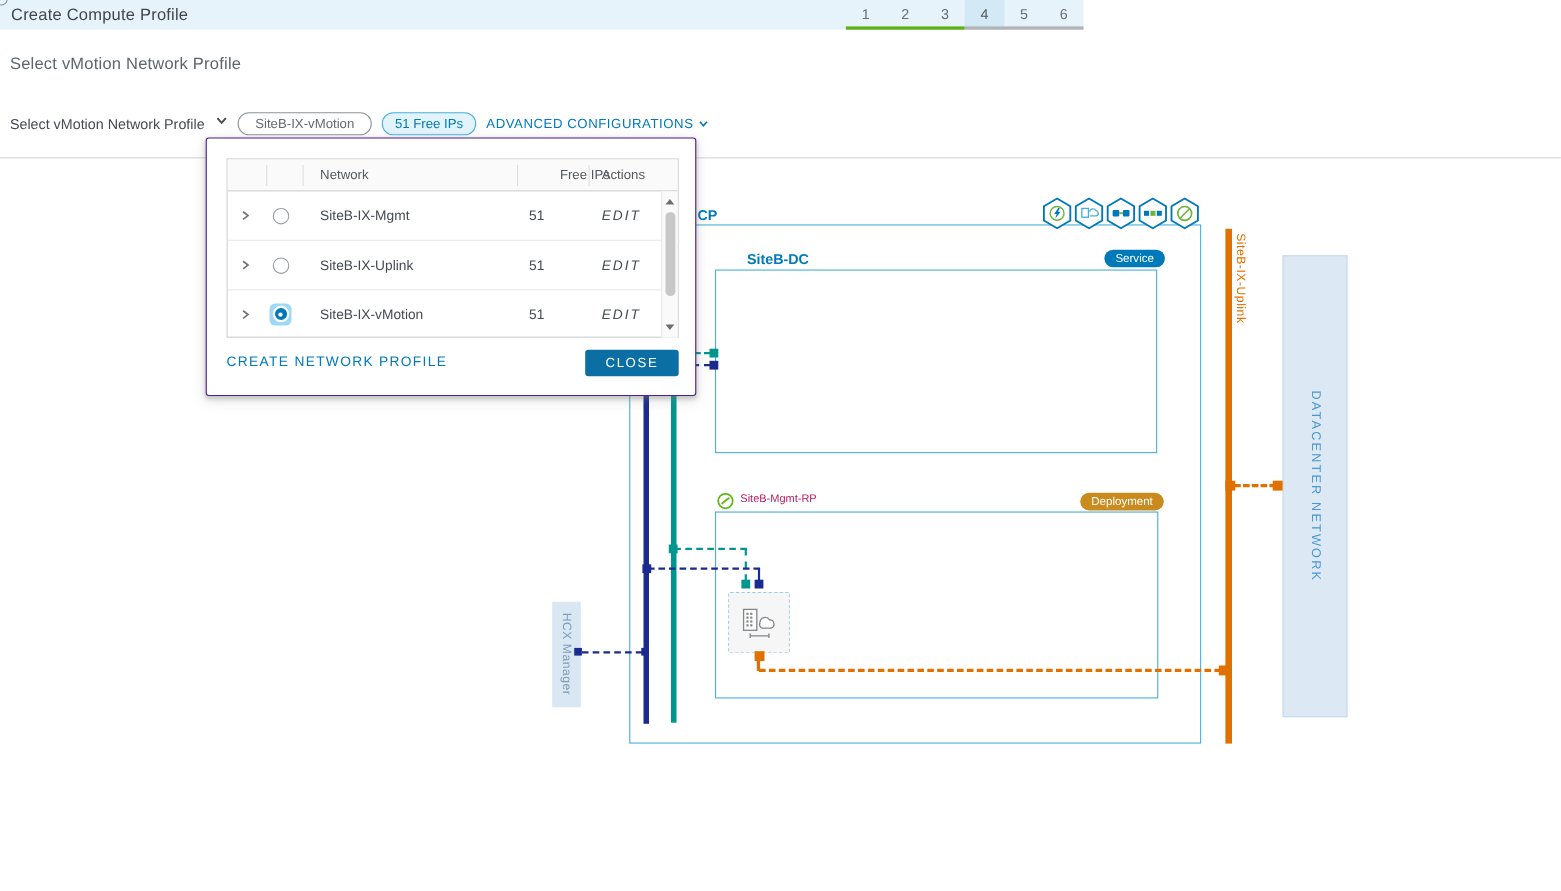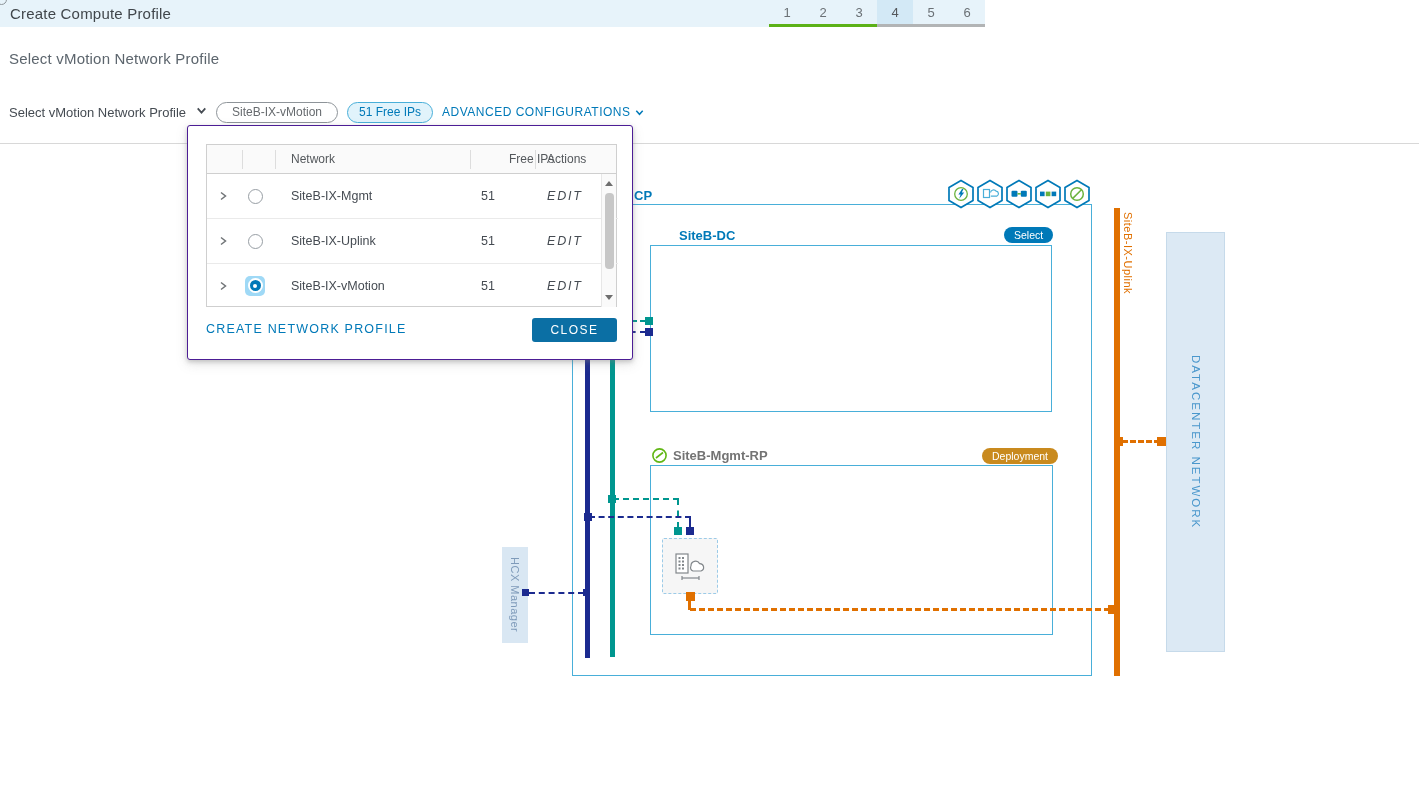--- a/index.html
+++ b/index.html
@@ -57,21 +57,21 @@
   .dg { position:absolute; z-index:2; }
   .box-blue { border:1px solid #49AFD9; background:transparent; }
   .outer-box { left:572px; top:204px; width:520px; height:472px; }
   .cp-label { left:634px; top:188px; font-size:13px; font-weight:bold; color:#0079B8; }
   .dc-box { left:650px; top:245px; width:402px; height:167px; }
   .dc-label { left:679px; top:228px; font-size:13px; font-weight:bold; color:#0079B8; }
   .badge { position:absolute; z-index:3; height:16px; border-radius:8px; color:#fff; font-size:10.5px; text-align:center; line-height:16px; padding:0 10px; }
   .badge.service { left:1004px; top:227px; background:#0079B8; }
   .badge.deployment { left:982px; top:448px; background:#C98A1E; }
   .rp-box { left:650px; top:465px; width:403px; height:170px; }
-  .rp-label { left:673px; top:448px; font-size:13px; font-weight:bold; color:#737373; }
+  .rp-label { left:673px; top:448px; font-size:10px; font-weight:normal; color:#be185d; }
   .rp-icon { left:651px; top:447px; }
   .vline { position:absolute; z-index:2; }
   .vline.navy { left:585px; top:204px; width:5px; height:454px; background:#1B2A8F; }
   .vline.teal { left:610px; top:204px; width:5px; height:453px; background:#00968F; }
   .vline.orange { left:1114px; top:208px; width:6px; height:468px; background:#E07000; }
   .dash-h { position:absolute; height:0; z-index:2; }
   .dash-v { position:absolute; width:0; z-index:2; }
   .dash-h.teal { border-top:2px dashed #00968F; }
   .dash-v.teal { border-left:2px dashed #00968F; }
   .dash-h.navy { border-top:2px dashed #1B2A8F; }
@@ -132,21 +132,21 @@
   </div>
   <div class="divider"></div>
 
   <div class="dg cp-label" style="position:absolute;">CP</div>
   <div class="dg box-blue outer-box" style="position:absolute;"></div>
   <div class="vline navy"></div>
   <div class="vline teal"></div>
 
   <div class="dg box-blue dc-box" style="position:absolute;"></div>
   <div class="dg dc-label" style="position:absolute;">SiteB-DC</div>
-  <div class="badge service">Select</div>
+  <div class="badge service">Service</div>
 
   <div class="dash-h teal" style="left:613px; top:320px; width:33px;"></div>
   <div class="sq teal" style="left:645px; top:317px;"></div>
   <div class="dash-h navy" style="left:588px; top:331px; width:58px;"></div>
   <div class="sq navy" style="left:645px; top:328px;"></div>
 
   <div class="dg box-blue rp-box" style="position:absolute;"></div>
   <div class="dg rp-icon" style="position:absolute;">
     <svg width="17" height="17" viewBox="0 0 17 17">
         <circle cx="8.5" cy="8.5" r="6.6" fill="#fff" stroke="#61B715" stroke-width="1.6"></circle>

